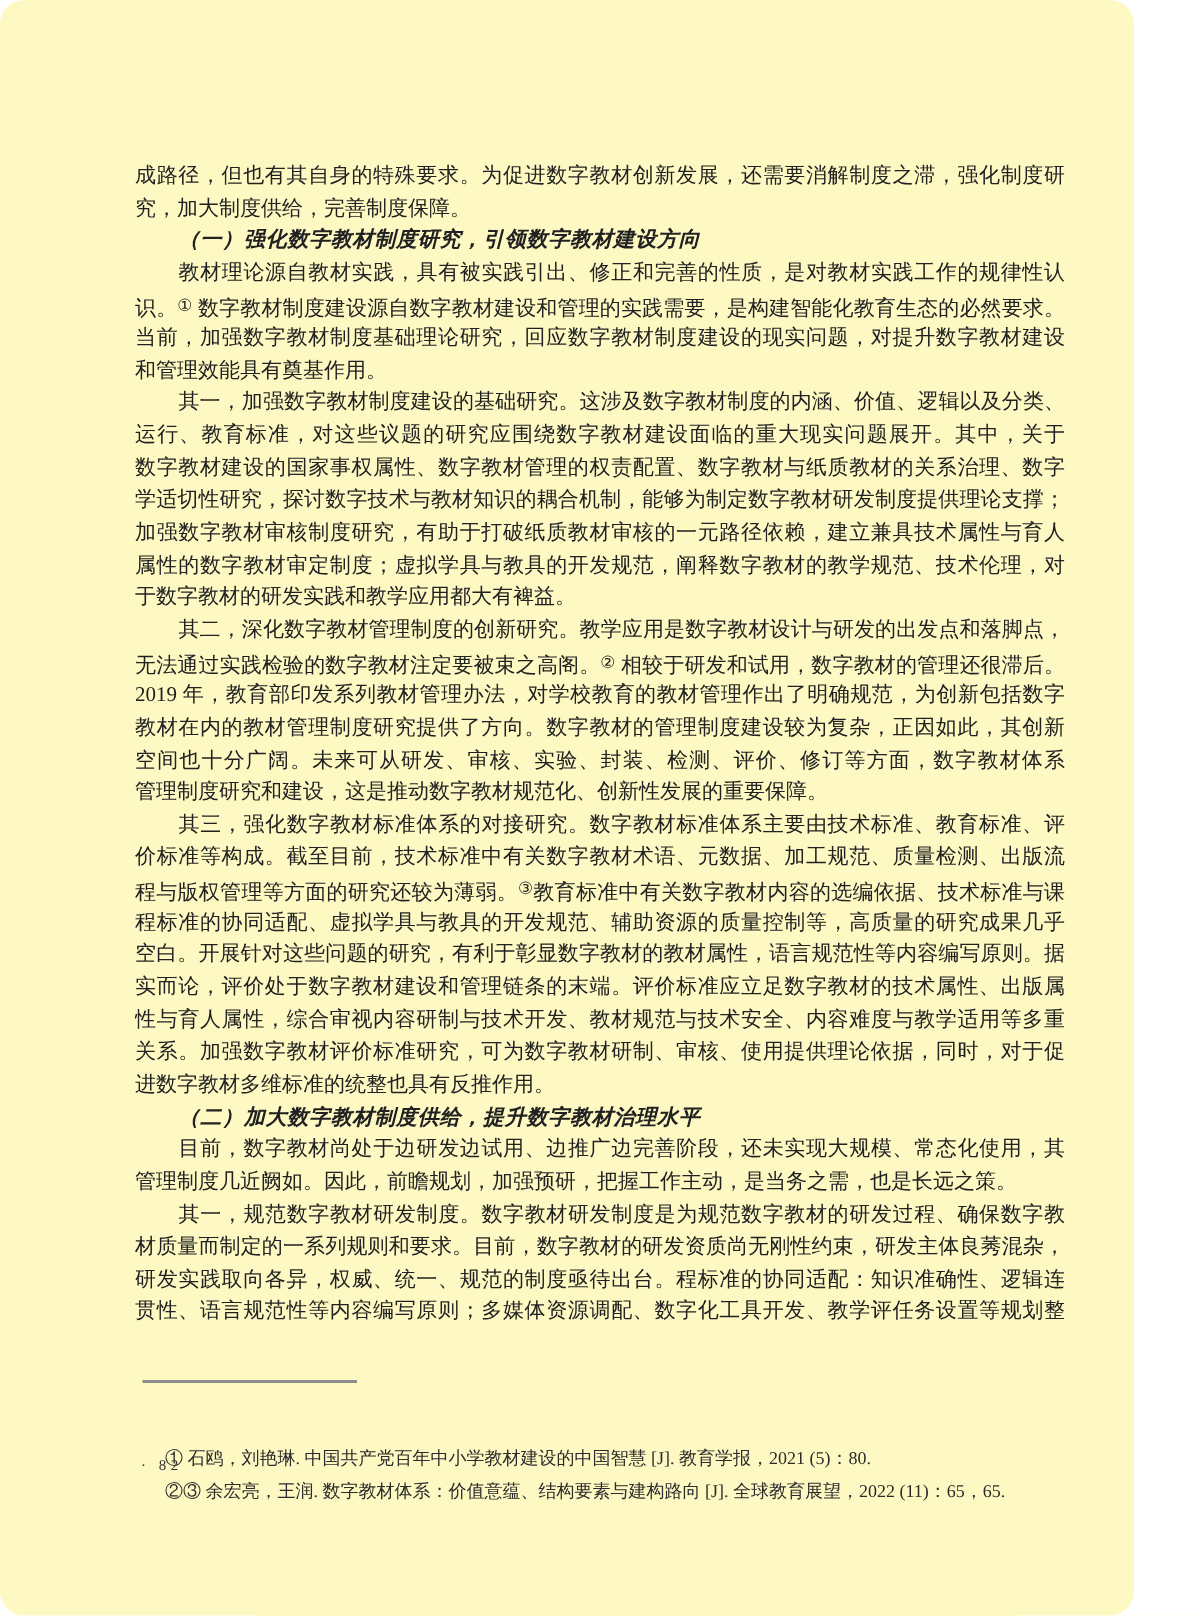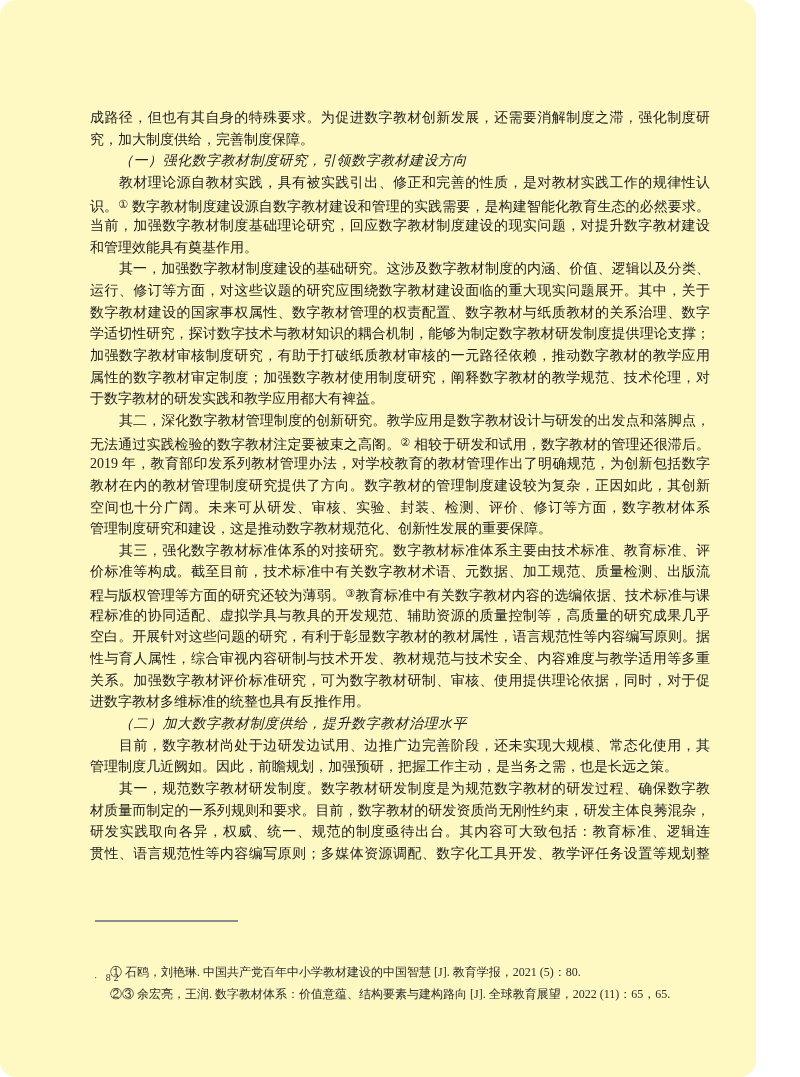--- a/index.html
+++ b/index.html
@@ -27,20 +27,21 @@
     text-align-last: justify;
     overflow: hidden;
   }
   .line.indent { padding-left: 29px; }
   .line.paraend { text-align: right; text-align-last: left; }
   .line.heading {
     font-style: italic;
     text-align: left;
     text-align-last: left;
     letter-spacing: 0.5px;
+    font-weight: bold;
   }
   .fnref {
     font-size: 0.8em;
     vertical-align: 0.28em;
   }
   .footnote-sep {
     position: absolute;
     left: 95px;
     top: 920px;
     width: 143px;
@@ -78,46 +79,47 @@
 <div class="page">
   <div class="body-text">
       <div class="line">成路径，但也有其自身的特殊要求。为促进数字教材创新发展，还需要消解制度之滞，强化制度研</div>
       <div class="line paraend">究，加大制度供给，完善制度保障。</div>
       <div class="line heading indent paraend">（一）强化数字教材制度研究，引领数字教材建设方向</div>
       <div class="line indent">教材理论源自教材实践，具有被实践引出、修正和完善的性质，是对教材实践工作的规律性认</div>
       <div class="line">识。<span class="fnref">①</span> 数字教材制度建设源自数字教材建设和管理的实践需要，是构建智能化教育生态的必然要求。</div>
       <div class="line">当前，加强数字教材制度基础理论研究，回应数字教材制度建设的现实问题，对提升数字教材建设</div>
       <div class="line paraend">和管理效能具有奠基作用。</div>
       <div class="line indent">其一，加强数字教材制度建设的基础研究。这涉及数字教材制度的内涵、价值、逻辑以及分类、</div>
-      <div class="line">运行、修订等方面，对这些议题的研究应围绕数字教材建设面临的重大现实问题展开。其中，关于</div>
+      <div class="line">运行、教育标准，对这些议题的研究应围绕数字教材建设面临的重大现实问题展开。其中，关于</div>
       <div class="line">数字教材建设的国家事权属性、数字教材管理的权责配置、数字教材与纸质教材的关系治理、数字</div>
       <div class="line">学适切性研究，探讨数字技术与教材知识的耦合机制，能够为制定数字教材研发制度提供理论支撑；</div>
-      <div class="line">加强数字教材审核制度研究，有助于打破纸质教材审核的一元路径依赖，推动数字教材的教学应用</div>
-      <div class="line">属性的数字教材审定制度；加强数字教材使用制度研究，阐释数字教材的教学规范、技术伦理，对</div>
+      <div class="line">加强数字教材审核制度研究，有助于打破纸质教材审核的一元路径依赖，建立兼具技术属性与育人</div>
+      <div class="line">属性的数字教材审定制度；虚拟学具与教具的开发规范，阐释数字教材的教学规范、技术伦理，对</div>
       <div class="line paraend">于数字教材的研发实践和教学应用都大有裨益。</div>
       <div class="line indent">其二，深化数字教材管理制度的创新研究。教学应用是数字教材设计与研发的出发点和落脚点，</div>
       <div class="line">无法通过实践检验的数字教材注定要被束之高阁。<span class="fnref">②</span> 相较于研发和试用，数字教材的管理还很滞后。</div>
       <div class="line">2019 年，教育部印发系列教材管理办法，对学校教育的教材管理作出了明确规范，为创新包括数字</div>
       <div class="line">教材在内的教材管理制度研究提供了方向。数字教材的管理制度建设较为复杂，正因如此，其创新</div>
       <div class="line">空间也十分广阔。未来可从研发、审核、实验、封装、检测、评价、修订等方面，数字教材体系</div>
       <div class="line paraend">管理制度研究和建设，这是推动数字教材规范化、创新性发展的重要保障。</div>
       <div class="line indent">其三，强化数字教材标准体系的对接研究。数字教材标准体系主要由技术标准、教育标准、评</div>
       <div class="line">价标准等构成。截至目前，技术标准中有关数字教材术语、元数据、加工规范、质量检测、出版流</div>
       <div class="line">程与版权管理等方面的研究还较为薄弱。<span class="fnref">③</span>教育标准中有关数字教材内容的选编依据、技术标准与课</div>
       <div class="line">程标准的协同适配、虚拟学具与教具的开发规范、辅助资源的质量控制等，高质量的研究成果几乎</div>
       <div class="line">空白。开展针对这些问题的研究，有利于彰显数字教材的教材属性，语言规范性等内容编写原则。据</div>
+      <div class="line">实而论，评价处于数字教材建设和管理链条的末端。评价标准应立足数字教材的技术属性、出版属</div>
       <div class="line">性与育人属性，综合审视内容研制与技术开发、教材规范与技术安全、内容难度与教学适用等多重</div>
       <div class="line">关系。加强数字教材评价标准研究，可为数字教材研制、审核、使用提供理论依据，同时，对于促</div>
       <div class="line paraend">进数字教材多维标准的统整也具有反推作用。</div>
       <div class="line heading indent paraend">（二）加大数字教材制度供给，提升数字教材治理水平</div>
       <div class="line indent">目前，数字教材尚处于边研发边试用、边推广边完善阶段，还未实现大规模、常态化使用，其</div>
       <div class="line paraend">管理制度几近阙如。因此，前瞻规划，加强预研，把握工作主动，是当务之需，也是长远之策。</div>
       <div class="line indent">其一，规范数字教材研发制度。数字教材研发制度是为规范数字教材的研发过程、确保数字教</div>
       <div class="line">材质量而制定的一系列规则和要求。目前，数字教材的研发资质尚无刚性约束，研发主体良莠混杂，</div>
-      <div class="line">研发实践取向各异，权威、统一、规范的制度亟待出台。其内容可大致包括：教育标准、逻辑连</div>
+      <div class="line">研发实践取向各异，权威、统一、规范的制度亟待出台。程标准的协同适配：知识准确性、逻辑连</div>
       <div class="line">贯性、语言规范性等内容编写原则；多媒体资源调配、数字化工具开发、教学评任务设置等规划整</div>
     </div>
   <div class="footnote-sep"></div>
   <div class="footnotes">
       <div class="fnline">① 石鸥，刘艳琳. 中国共产党百年中小学教材建设的中国智慧 [J]. 教育学报，2021 (5)：80.</div>
       <div class="fnline">②③ 余宏亮，王润. 数字教材体系：价值意蕴、结构要素与建构路向 [J]. 全球教育展望，2022 (11)：65，65.</div>
     </div>
   <div class="pageno">· 82 ·</div>
 </div>
 

